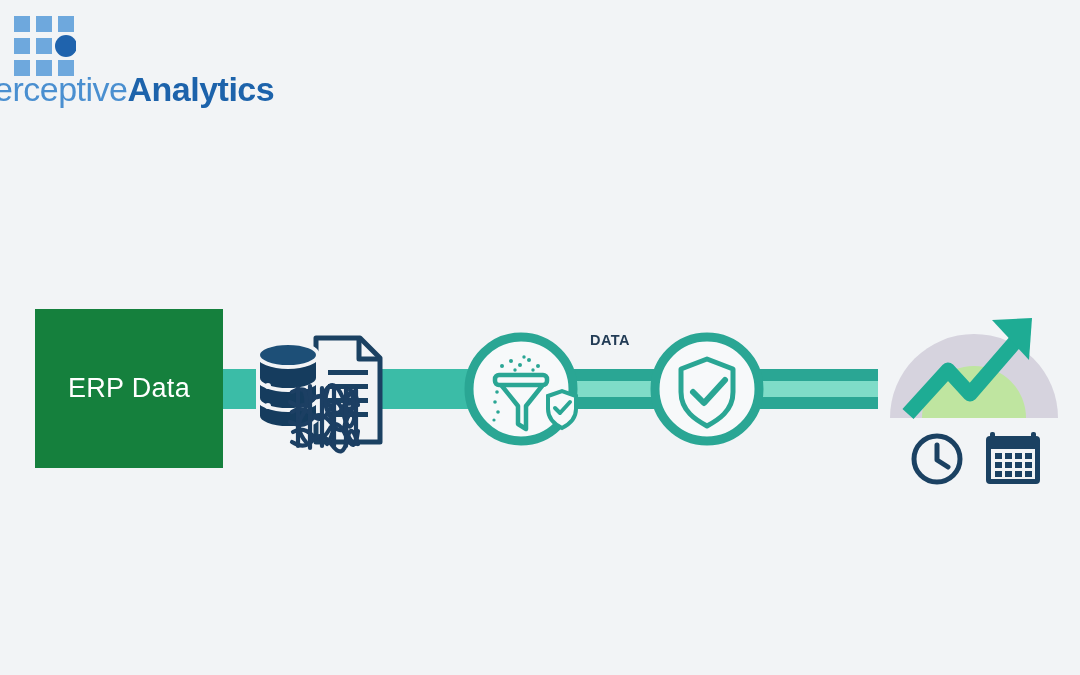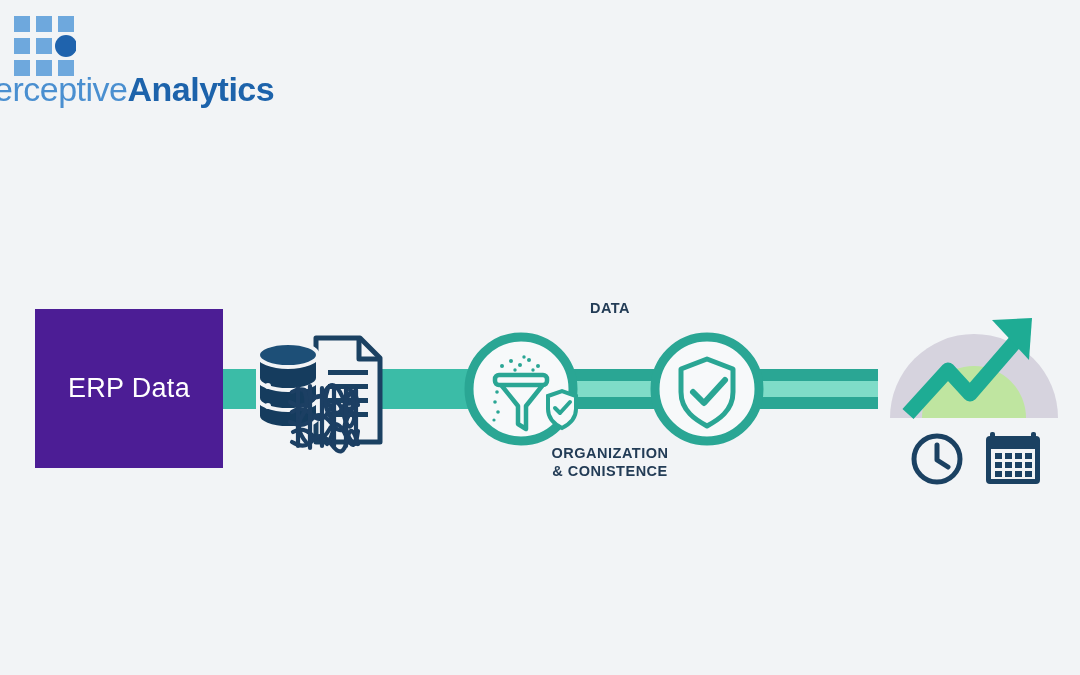--- a/index.html
+++ b/index.html
@@ -60,21 +60,21 @@
     top: 0;
   }
 
   
   .erp-box {
     position: absolute;
     left: 35px;
     top: 309px;
     width: 188px;
     height: 159px;
-    background: #4c1d95;
+    background: #15803d;
     display: flex;
     align-items: center;
     justify-content: center;
   }
   .erp-box-label {
     color: #ffffff;
     font-size: 27px;
     font-weight: 400;
     letter-spacing: 0.3px;
   }
@@ -99,20 +99,21 @@
     top: 300px;
     width: 220px;
   }
   .label-bottom {
     left: 495px;
     top: 445px;
     width: 230px;
   }
   .flow-label span {
     display: block;
+    margin-top: 32px;
   }
 </style>
 </head>
 <body>
 
 <div class="stage">
 
   <div class="logo-block">
     <svg class="logo-mark" viewBox="0 0 62 62">
       <rect x="0" y="0" width="16" height="16" fill="#6ea8dd"></rect>
@@ -217,24 +218,20 @@
     <g>
       <path d="M33 39 l26 -10 26 10 v23 c0 19 -15 28 -26 34 -11 -6 -26 -15 -26 -34 Z" fill="none" stroke="#2aa694" stroke-width="5" stroke-linejoin="round"></path>
       <path d="M45 62 l11 11 21 -23" fill="none" stroke="#2aa694" stroke-width="6" stroke-linecap="round" stroke-linejoin="round"></path>
     </g>
   </svg>
 
   <div class="flow-label label-top">
     <span>DATA</span>
   </div>
 
-  <div class="flow-label label-bottom">
-    <span>ORGANIZATION</span>
-    <span>&amp; CONISTENCE</span>
-  </div>
 
   <svg class="icon-abs" style="left:886px; top:306px;" width="176" height="120" viewBox="0 0 176 120">
     <path d="M4 112 a84 84 0 0 1 168 0 Z" fill="#d6d3de"></path>
     <path d="M36 112 a52 52 0 0 1 104 0 Z" fill="#bfe5a0"></path>
     <g>
       <path d="M22 108 L62 64 L84 88 L136 28" fill="none" stroke="#1eac94" stroke-width="15" stroke-linejoin="round" stroke-linecap="butt"></path>
       <path d="M106 14 L146 12 L143 54 Z" fill="#1eac94"></path>
     </g>
   </svg>
 

